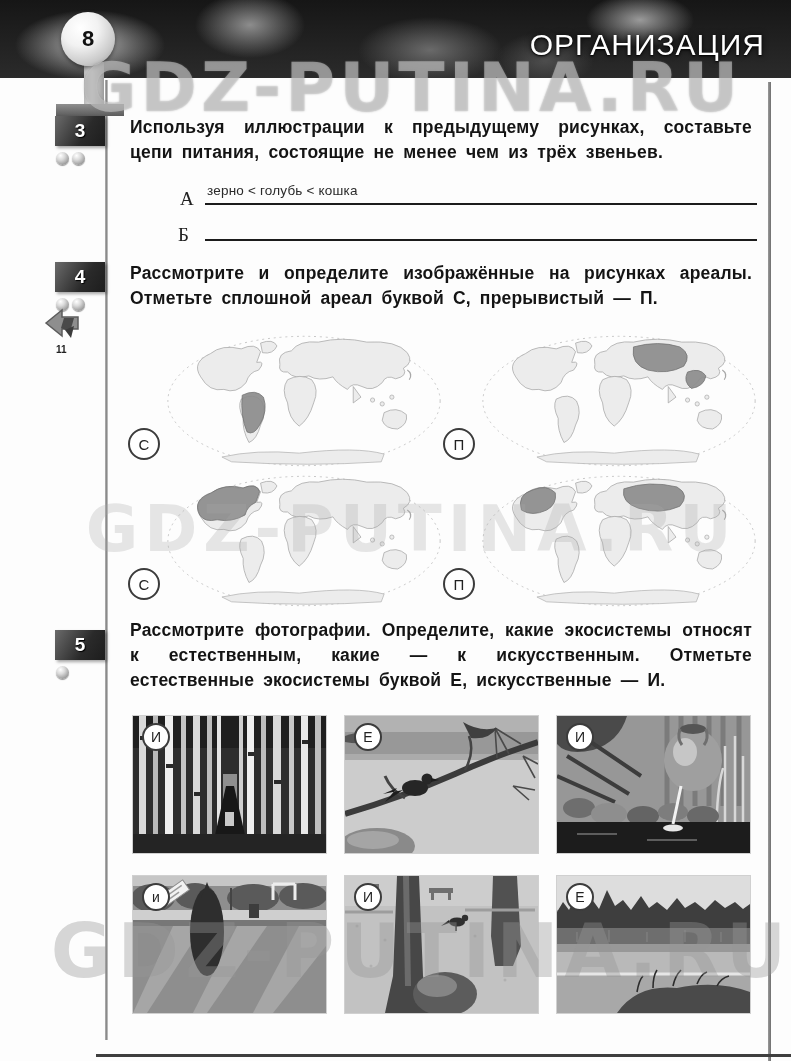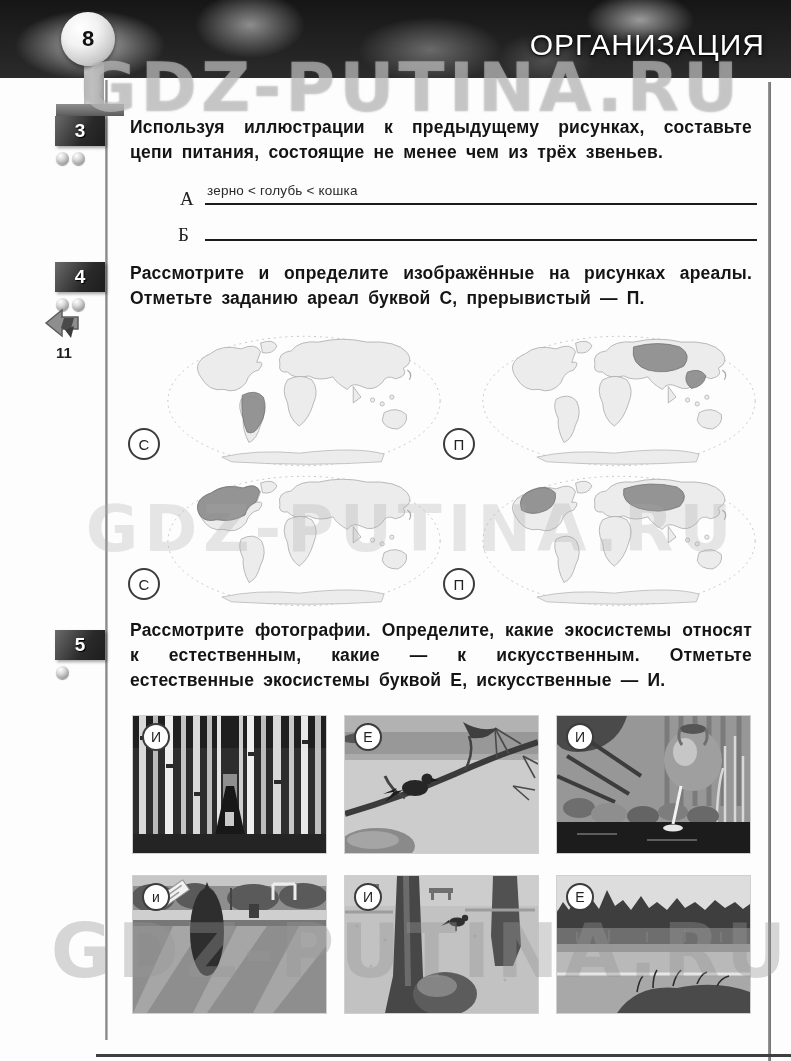--- a/index.html
+++ b/index.html
@@ -50,21 +50,21 @@
     box-shadow:2px 2px 3px rgba(0,0,0,.35);
     color:#fff;font-weight:bold;font-size:19px;
     display:flex;align-items:center;justify-content:center;
     text-shadow:1px 1px 1px #000;
   }
   .bullet{
     position:absolute;width:13px;height:13px;border-radius:50%;
     background:radial-gradient(circle at 35% 28%, #ffffff 0%, #d9d9d9 35%, #9a9a9a 75%, #6f6f6f 100%);
     box-shadow:0 1px 1px rgba(0,0,0,.4);
   }
-  .pagenum{position:absolute;left:56px;top:344px;font-size:15px;font-weight:bold;color:#222;}
+  .pagenum{position:absolute;left:56px;top:344px;font-size:10px;font-weight:bold;color:#222;}
   .back-arrow{position:absolute;left:44px;top:308px;width:38px;height:34px;}
   
   .task-text{
     position:absolute;left:130px;width:622px;
     font-size:17.5px;font-weight:bold;line-height:1.42;
     letter-spacing:0.2px;word-spacing:4px;text-align:justify;color:#141414;
   }
   
   .ans-label{position:absolute;font-family:"Liberation Serif",serif;font-size:19px;color:#222;}
   .ans-value{position:absolute;font-size:13.5px;color:#2a2a2a;letter-spacing:0.2px;}
@@ -120,21 +120,21 @@
 
   <div class="task-box" style="top:262px">4</div>
   <div class="bullet" style="left:56px;top:298px"></div>
   <div class="bullet" style="left:72px;top:298px"></div>
   <svg class="back-arrow" viewBox="0 0 38 34">
     <polygon points="2,15 18,2 18,9 34,9 34,21 18,21 18,28" fill="#8e8e8e" stroke="#5c5c5c" stroke-width="1.5"></polygon>
     <polygon points="20,10 30,10 26,24 17,20" fill="#4a4a4a"></polygon>
     <polygon points="21,22 30,18 27,30" fill="#3c3c3c"></polygon>
   </svg>
   <div class="pagenum">11</div>
-  <div class="task-text" style="top:261px">Рассмотрите и определите изображённые на рисунках ареалы. Отметьте заданию ареал буквой С, прерывистый — П.</div>
+  <div class="task-text" style="top:261px">Рассмотрите и определите изображённые на рисунках ареалы. Отметьте сплошной ареал буквой С, прерывистый — П.</div>
 
   <svg width="0" height="0" style="position:absolute">
     <defs>
       <g id="world">
         <ellipse cx="145" cy="70" rx="141" ry="67" fill="none" stroke="#c3c3c3" stroke-width="1" stroke-dasharray="2 4"></ellipse>
         <path d="M60,128 Q95,120 140,124 Q200,117 228,125 L225,133 Q150,138 70,133 Z" fill="#ececec" stroke="#b5b5b5" stroke-width="0.8"></path>
         <path d="M38,45 Q28,30 48,21 Q60,11 80,16 Q95,9 100,19 L96,30 Q106,28 98,38 Q88,40 85,51 Q75,63 62,58 Q47,61 38,45 Z" fill="#ececec" stroke="#a8a8a8" stroke-width="0.8"></path>
         <path d="M100,10 Q113,5 117,13 Q113,22 102,20 Z" fill="#ececec" stroke="#a8a8a8" stroke-width="0.8"></path>
         <path d="M80,68 Q93,61 101,70 Q107,82 100,95 Q96,110 88,113 Q81,100 82,88 Q76,76 80,68 Z" fill="#ececec" stroke="#a8a8a8" stroke-width="0.8"></path>
         <path d="M120,32 Q117,20 132,18 Q140,7 160,9 Q185,3 210,9 Q241,7 252,20 Q259,30 248,36 Q253,44 240,47 Q230,42 226,51 Q216,61 205,55 Q195,50 190,58 Q179,52 175,45 Q160,50 150,44 Q135,48 128,40 Q118,41 120,32 Z" fill="#ececec" stroke="#a8a8a8" stroke-width="0.8"></path>

